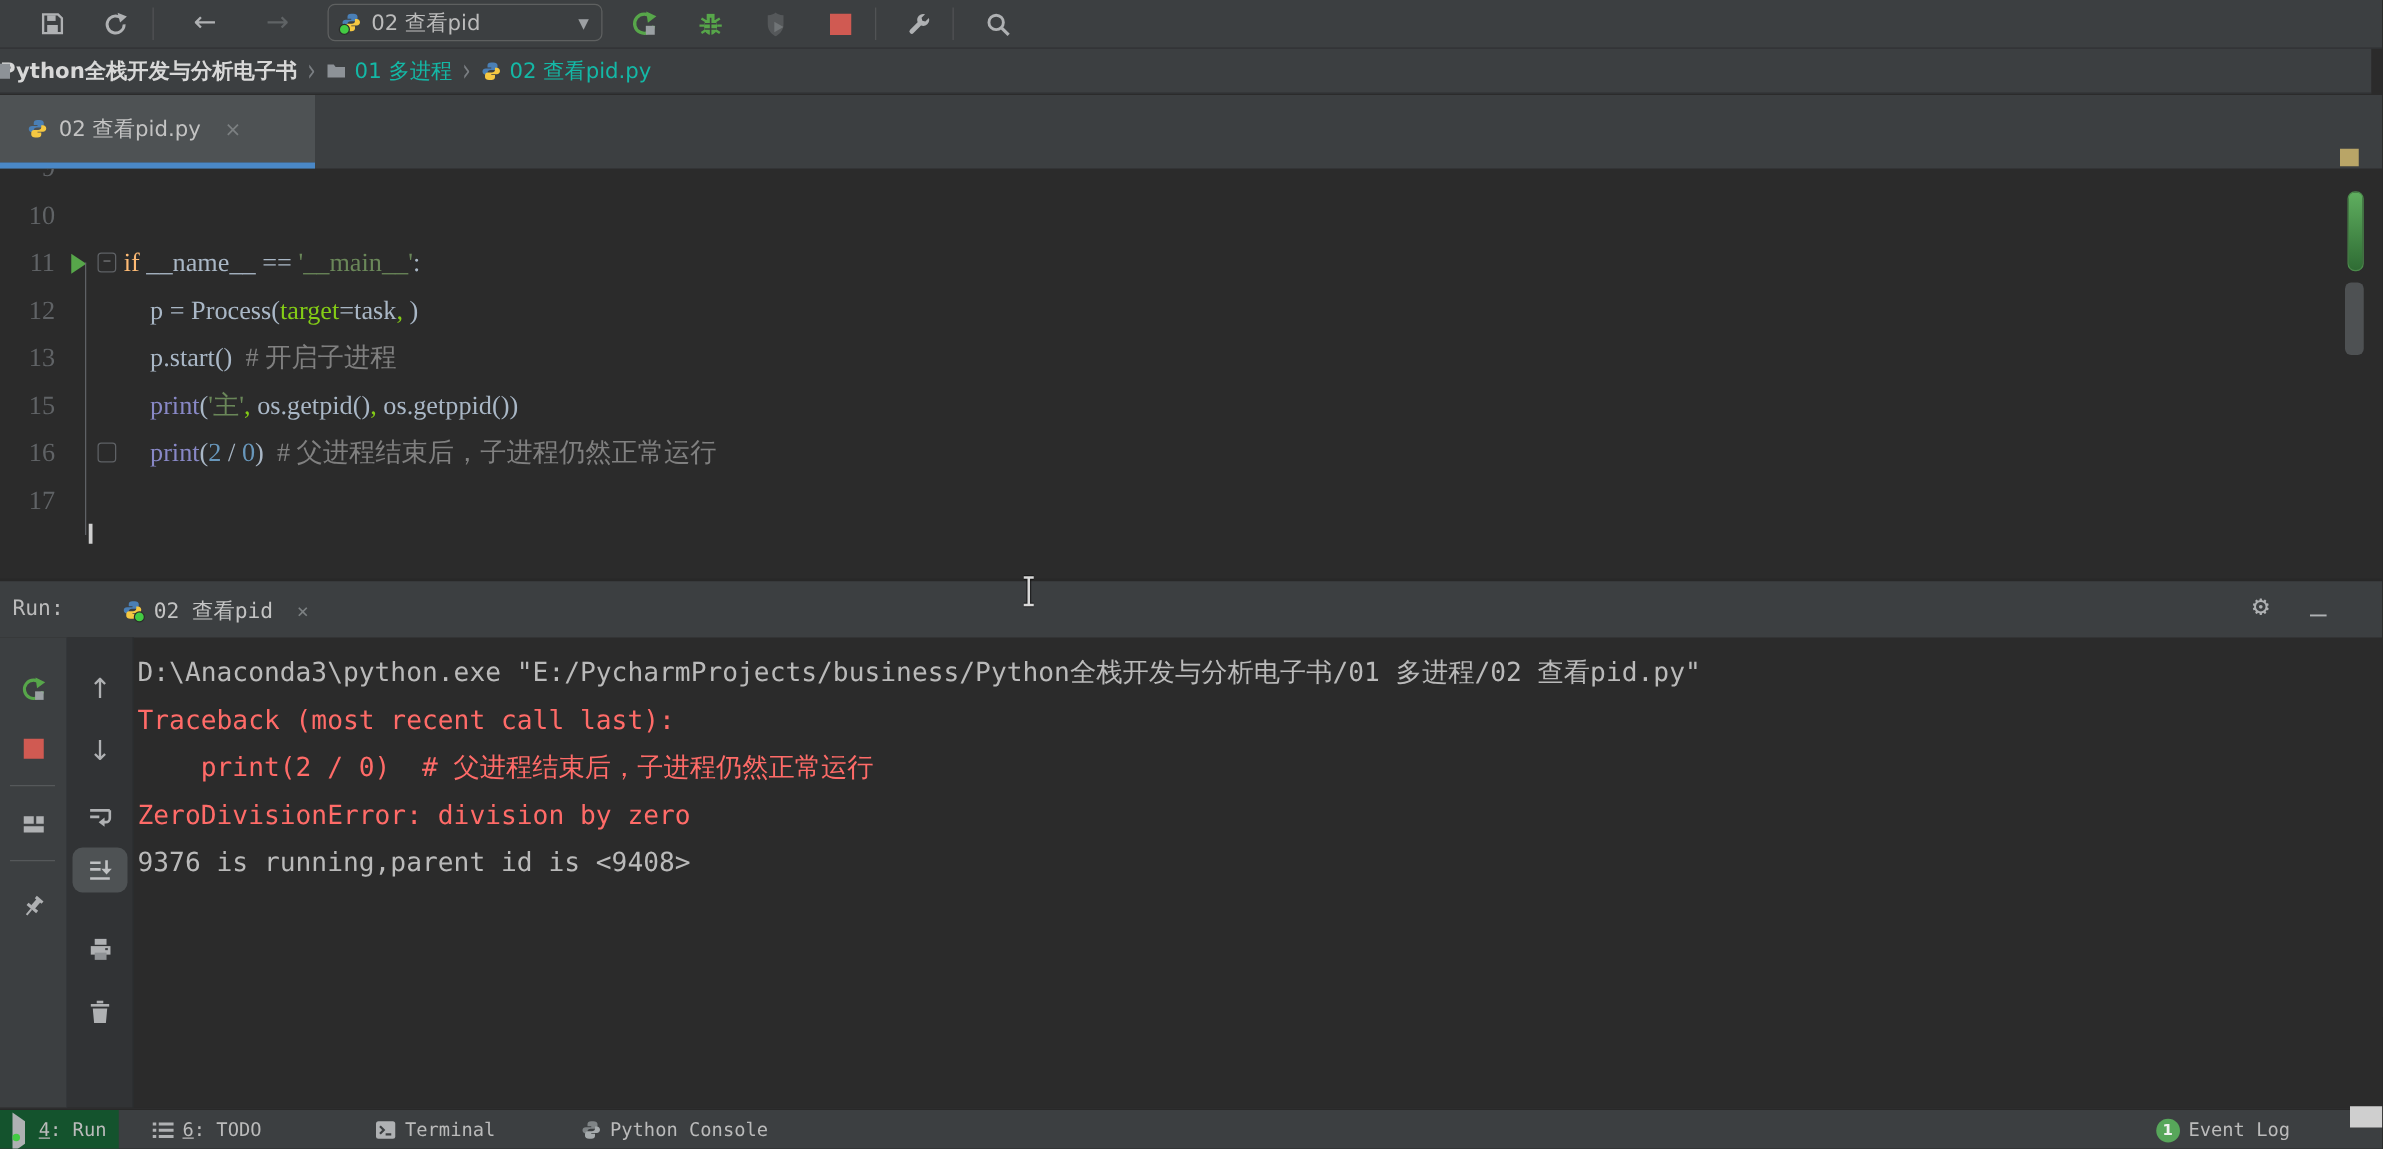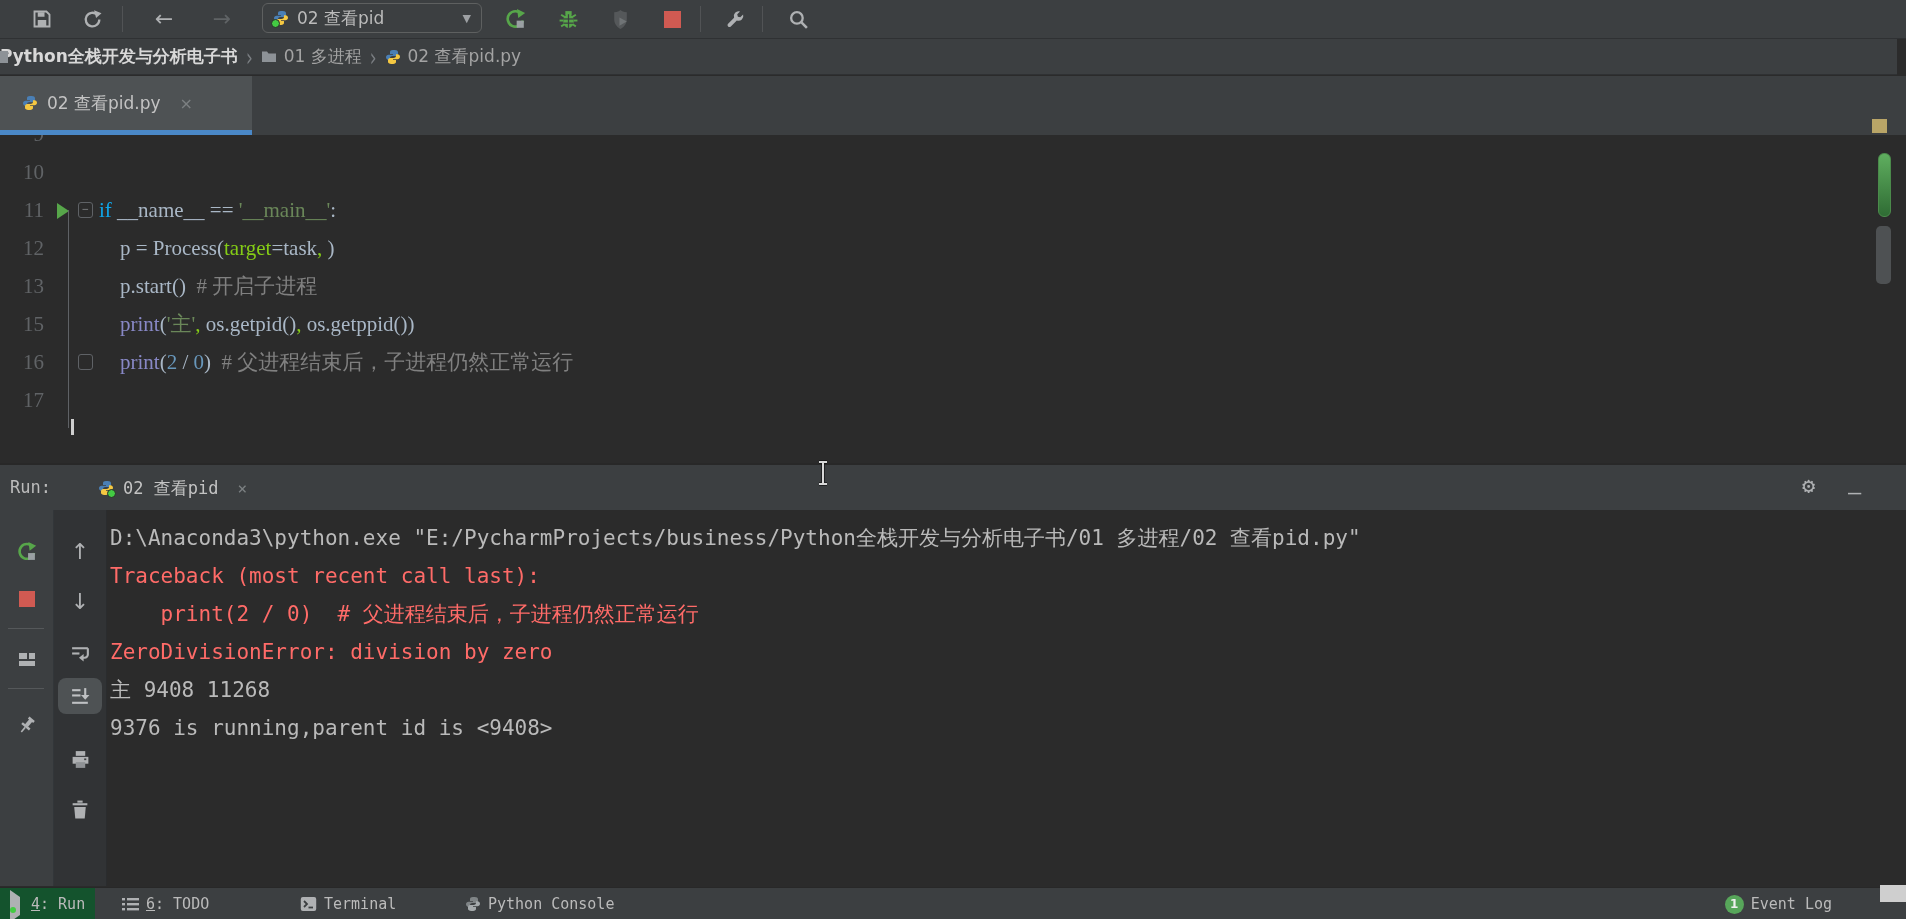--- a/index.html
+++ b/index.html
@@ -14,21 +14,21 @@
   #run-config{position:absolute;left:262px;top:3px;width:220px;height:30px;border:1px solid #5e6060;border-radius:6px;
               display:flex;align-items:center;gap:8px;padding:0 10px;box-sizing:border-box;}
   #run-config .cfg-label{font-size:17px;color:#bbbbbb;white-space:nowrap;flex:1;}
   .pywrap{position:relative;width:16px;height:16px;flex:0 0 auto;}
   .pywrap svg{width:16px;height:16px;display:block;}
   .greendot{position:absolute;width:7px;height:7px;border-radius:50%;background:#43cb43;border:1px solid #2b2b2b;right:-2px;bottom:-2px;}
   .dropdown-arrow{font-size:11px;color:#9da0a3;}
   
   #breadcrumb{position:absolute;left:0;top:39px;width:1897px;height:36px;background:#3c3f41;border-bottom:1px solid #2f3133;
               display:flex;align-items:center;gap:8px;box-sizing:border-box;font-size:17px;}
-  .crumb{display:flex;align-items:center;gap:7px;color:#a3a3a3;white-space:nowrap;}
+  .crumb{display:flex;align-items:center;gap:7px;color:#14b8a6;white-space:nowrap;}
   .crumb.project{font-weight:bold;color:#d8d8d8;}
   .crumb-sep{color:#7a7e82;font-size:17px;transform:scaleY(1.5);}
   .foldericon svg{width:16px;height:13px;display:block;}
   #bc-fragment{position:absolute;left:0;top:51px;width:8px;height:12px;background:#8d9297;}
   
   #tabbar{position:absolute;left:0;top:76px;width:1906px;height:59px;background:#3c3f41;}
   #etab{position:absolute;left:0;top:0;width:252px;height:54px;background:#4e5254;display:flex;align-items:center;gap:9px;
         padding-left:22px;box-sizing:border-box;font-size:17px;color:#c3c3c3;}
   #etab-underline{position:absolute;left:0;top:54px;width:252px;height:5px;background:#4a88c7;}
   .tab-close{color:#7c8082;font-size:16px;margin-left:10px;}
@@ -36,21 +36,21 @@
   #editor{position:absolute;left:0;top:135px;width:1906px;height:328px;background:#2b2b2b;overflow:hidden;}
   #code-rows{position:absolute;left:16px;top:-20px;width:1870px;height:313px;overflow:hidden;
              font-family:Liberation Serif, serif;font-size:21px;}
   .code-row{position:relative;height:38px;line-height:38px;white-space:pre;}
   .lnum{position:absolute;left:0;width:28px;text-align:right;color:#606366;}
   .codetext{position:absolute;left:83px;color:#a9b7c6;}
   .run-tri{position:absolute;left:41px;top:12px;width:0;height:0;border-left:12px solid #57a64a;
            border-top:8px solid transparent;border-bottom:8px solid transparent;}
   .fold{position:absolute;left:62px;top:11px;width:13px;height:14px;border:1px solid #5f6266;border-radius:3px;
         background:#2b2b2b;color:#9fa3a6;font-size:12px;line-height:13px;text-align:center;z-index:2;}
-  .tk-kw{color:#0ea5e9;margin-top:48px;} .tk-df{color:#a9b7c6;} .tk-str{color:#6a8759;} .tk-com{color:#808080;}
+  .tk-kw{color:#fdba74;margin-top:48px;} .tk-df{color:#a9b7c6;} .tk-str{color:#6a8759;} .tk-com{color:#808080;}
   .tk-num{color:#6897bb;} .tk-bi{color:#8888c6;} .tk-arg{color:#84cc16;}
   #fold-line{position:absolute;left:68px;top:75px;width:1px;height:218px;background:#5f6266;}
   #caret{position:absolute;left:71px;top:284px;width:3px;height:16px;background:#cfcfcf;}
   
   #mark-warn{position:absolute;left:1872px;top:119px;width:15px;height:14px;background:#b9a567;z-index:5;}
   #mark-green{position:absolute;left:1878px;top:153px;width:13px;height:64px;border-radius:6px;
               background:linear-gradient(180deg,#5fae5f,#2f6c34);border:1px solid #4b8a4b;box-sizing:border-box;z-index:5;}
   #scroll-thumb{position:absolute;left:1876px;top:226px;width:15px;height:58px;background:#55585a;border-radius:5px;opacity:.85;z-index:5;}
   
   #run-seam{position:absolute;left:0;top:463px;width:1906px;height:2px;background:#282828;}
@@ -339,21 +339,20 @@
             <rect x="6.5" y="1.5" width="5" height="2"></rect>
             <path d="M3.5 7.5 h11 l-1 11 h-9 z"></path>
           </svg>
     </div>
   </div>
   <div id="console-lines">
         <div class="console-line"><span class="c-out">D:\Anaconda3\python.exe "E:/PycharmProjects/business/Python全栈开发与分析电子书/01 多进程/02 查看pid.py"</span></div>
         <div class="console-line"><span class="c-err">Traceback (most recent call last):</span></div>
         <div class="console-line"><span class="c-err">    print(2 / 0)  # 父进程结束后，子进程仍然正常运行</span></div>
         <div class="console-line"><span class="c-err">ZeroDivisionError: division by zero</span></div>
-        <div class="console-line"><span class="c-out">主 9408 11268</span></div>
         <div class="console-line"><span class="c-out">9376 is running,parent id is &lt;9408&gt;</span></div>
       </div>
 </div>
 
 <div id="statusbar">
   <div class="sb-item" id="sb-run">
     <span class="sb-playwrap">
       <span class="sb-play"></span><span class="sb-dot"></span>
     </span>
     <span><span class="mnemonic">4</span><span>: Run</span></span>

